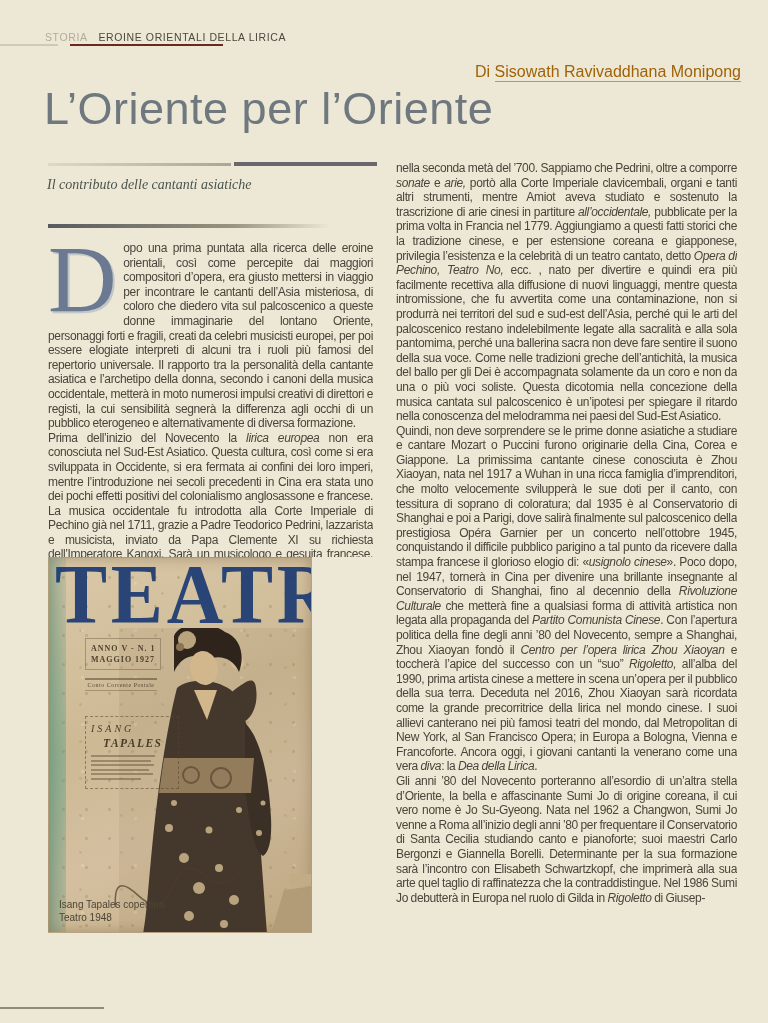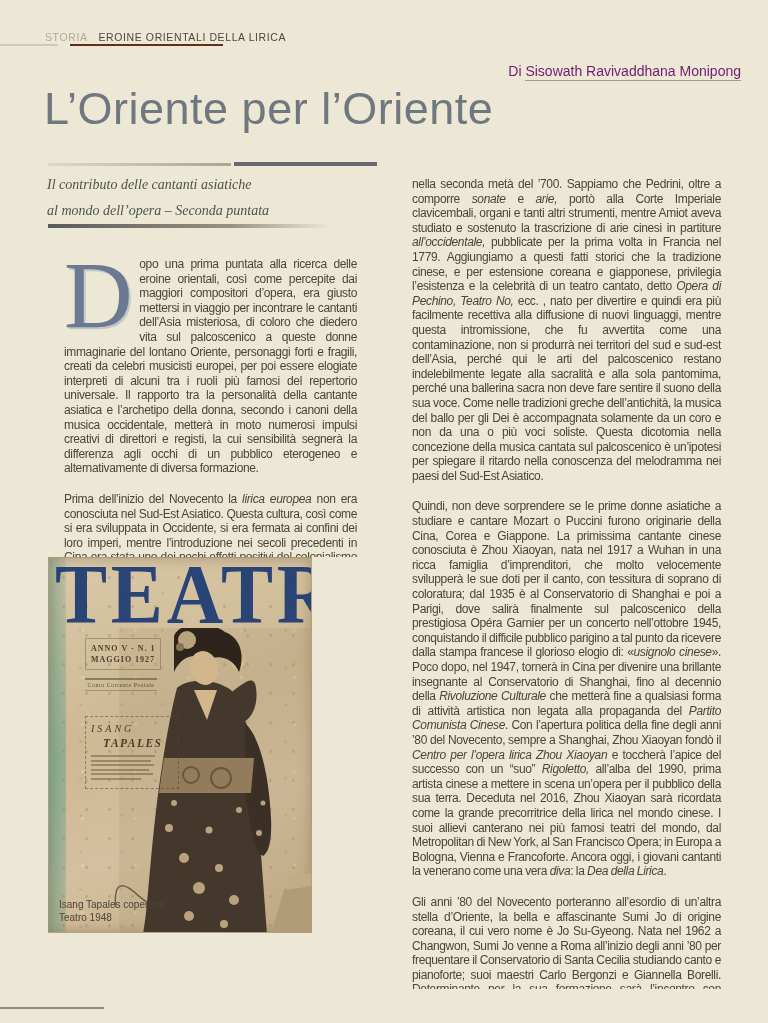--- a/index.html
+++ b/index.html
@@ -12,39 +12,39 @@
   .abs{position:absolute;}
 
   
   .kicker-left-line{left:0;top:44px;width:58px;height:2px;background:#cfcab6;}
   .kicker{left:45px;top:31px;font-size:10.5px;letter-spacing:.6px;white-space:nowrap;}
   .kicker-section{color:#b2ab97;margin-right:11px;}
   .kicker-topic{color:#4b483f;}
   .kicker-underline{left:70px;top:44px;width:153px;height:2px;background:#6b281c;}
 
   
-  .byline{right:27px;top:63px;font-size:14px;color:#701a75;white-space:nowrap;}
+  .byline{right:27px;top:63px;font-size:16px;color:#a16207;white-space:nowrap;}
   .byline-name{border-bottom:1px solid #a19b8a;padding-bottom:1px;}
 
   
   .title{left:44px;top:84px;margin:0;font-weight:400;font-size:45px;line-height:1.1;
     color:#6f777f;letter-spacing:.5px;white-space:nowrap;font-family:"Liberation Sans",sans-serif;}
   .rule{height:3px;}
   .rule-title-a{left:48px;top:163px;width:183px;background:linear-gradient(to right,#ddd9c6,#a9a597);}
   .rule-title-b{left:234px;top:162px;width:143px;height:4px;background:#67676d;}
   .subtitle{left:47px;top:172px;font-family:"Liberation Serif","DejaVu Serif",serif;
     font-style:italic;font-size:14px;line-height:26px;color:#4c534c;}
   .rule-sub{left:48px;top:224px;width:282px;height:4px;
     background:linear-gradient(to right,#595a5e,#97937f 65%,rgba(210,205,185,0));}
 
   
   .col{font-size:12px;line-height:14.6px;text-align:justify;color:#49453b;
     letter-spacing:-0.35px;word-spacing:-0.4px;
     -webkit-hyphens:auto;hyphens:auto;}
-  .col p{margin:16px;}
+  .col p{margin:0;}
   .col-left{left:48px;top:241px;width:325px;height:316px;overflow:hidden;}
   .col-right{left:396px;top:161px;width:341px;height:828px;overflow:hidden;}
   .ital{font-style:italic;}
   .dropcap{float:left;font-family:"Liberation Serif","DejaVu Serif",serif;
     font-size:95px;line-height:72px;height:72px;margin:3px 7px 0 0;
     color:#6b7a92;text-shadow:2px 2px 0 rgba(160,172,190,.55);}
 
   
   .cover{left:48px;top:557px;width:264px;height:376px;margin:0;z-index:2;
     background-image:
@@ -98,21 +98,20 @@
   <span>Di</span>
   <span class="byline-name">Sisowath Ravivaddhana Monipong</span>
 </div>
 
 <h1 class="abs title">L’Oriente per l’Oriente</h1>
 <div class="abs rule rule-title-a"></div>
 <div class="abs rule rule-title-b"></div>
 
 <div class="abs subtitle">
   <div>Il contributo delle cantanti asiatiche</div>
-  <div>al mondo dell’opera – Seconda puntata</div>
 </div>
 <div class="abs rule rule-sub"></div>
 
 <div class="abs col col-left">
     <p><span class="dropcap">D</span><span>opo una prima puntata alla ricerca delle eroine orientali, così come percepite dai maggiori compositori d’opera, era giusto mettersi in viaggio per incontrare le cantanti dell’Asia misteriosa, di coloro che diedero vita sul palcoscenico a queste donne immaginarie del lontano Oriente, personaggi forti e fragili, creati da celebri musicisti europei, per poi essere elogiate interpreti di alcuni tra i ruoli più famosi del repertorio universale. Il rapporto tra la personalità della cantante asiatica e l’archetipo della donna, secondo i canoni della musica occidentale, metterà in moto numerosi impulsi creativi di direttori e registi, la cui sensibilità segnerà la differenza agli occhi di un pubblico eterogeneo e alternativamente di diversa formazione.</span></p>
     <p><span>Prima dell’inizio del Novecento la </span><span class="ital">lirica europea</span><span> non era conosciuta nel Sud-Est Asiatico. Questa cultura, così come si era sviluppata in Occidente, si era fermata ai confini dei loro imperi, mentre l’introduzione nei secoli precedenti in Cina era stata uno dei pochi effetti positivi del colonialismo anglosassone e francese. La musica occidentale fu introdotta alla Corte Imperiale di Pechino già nel 1711, grazie a Padre Teodorico Pedrini, lazzarista e musicista, inviato da Papa Clemente XI su richiesta dell’Imperatore Kangxi. Sarà un musicologo e gesuita francese, Padre Joseph-Marie Amiot, a succedergli</span></p>
   </div>
 <div class="abs col col-right">
     <p><span>nella seconda metà del ’700. Sappiamo che Pedrini, oltre a comporre </span><span class="ital">sonate</span><span> e </span><span class="ital">arie,</span><span> portò alla Corte Imperiale clavicembali, organi e tanti altri strumenti, mentre Amiot aveva studiato e sostenuto la trascrizione di arie cinesi in partiture </span><span class="ital">all’occidentale,</span><span> pubblicate per la prima volta in Francia nel 1779. Aggiungiamo a questi fatti storici che la tradizione cinese, e per estensione coreana e giapponese, privilegia l’esistenza e la celebrità di un teatro cantato, detto </span><span class="ital">Opera di Pechino, Teatro No,</span><span> ecc. , nato per divertire e quindi era più facilmente recettiva alla diffusione di nuovi linguaggi, mentre questa intromissione, che fu avvertita come una contaminazione, non si produrrà nei territori del sud e sud-est dell’Asia, perché qui le arti del palcoscenico restano indelebilmente legate alla sacralità e alla sola pantomima, perché una ballerina sacra non deve fare sentire il suono della sua voce. Come nelle tradizioni greche dell’antichità, la musica del ballo per gli Dei è accompagnata solamente da un coro e non da una o più voci soliste. Questa dicotomia nella concezione della musica cantata sul palcoscenico è un’ipotesi per spiegare il ritardo nella conoscenza del melodramma nei paesi del Sud-Est Asiatico.</span></p>
     <p><span>Quindi, non deve sorprendere se le prime donne asiatiche a studiare e cantare Mozart o Puccini furono originarie della Cina, Corea e Giappone. La primissima cantante cinese conosciuta è Zhou Xiaoyan, nata nel 1917 a Wuhan in una ricca famiglia d’imprenditori, che molto velocemente svilupperà le sue doti per il canto, con tessitura di soprano di coloratura; dal 1935 è al Conservatorio di Shanghai e poi a Parigi, dove salirà finalmente sul palcoscenico della prestigiosa Opéra Garnier per un concerto nell’ottobre 1945, conquistando il difficile pubblico parigino a tal punto da ricevere dalla stampa francese il glorioso elogio di: «</span><span class="ital">usignolo cinese</span><span>». Poco dopo, nel 1947, tornerà in Cina per divenire una brillante insegnante al Conservatorio di Shanghai, fino al decennio della </span><span class="ital">Rivoluzione Culturale</span><span> che metterà fine a qualsiasi forma di attività artistica non legata alla propaganda del </span><span class="ital">Partito Comunista Cinese</span><span>. Con l’apertura politica della fine degli anni ’80 del Novecento, sempre a Shanghai, Zhou Xiaoyan fondò il </span><span class="ital">Centro per l’opera lirica Zhou Xiaoyan</span><span> e toccherà l’apice del successo con un “suo” </span><span class="ital">Rigoletto,</span><span> all’alba del 1990, prima artista cinese a mettere in scena un’opera per il pubblico della sua terra. Deceduta nel 2016, Zhou Xiaoyan sarà ricordata come la grande precorritrice della lirica nel mondo cinese. I suoi allievi canterano nei più famosi teatri del mondo, dal Metropolitan di New York, al San Francisco Opera; in Europa a Bologna, Vienna e Francoforte. Ancora oggi, i giovani cantanti la venerano come una vera </span><span class="ital">diva</span><span>: la </span><span class="ital">Dea della Lirica</span><span>.</span></p>

